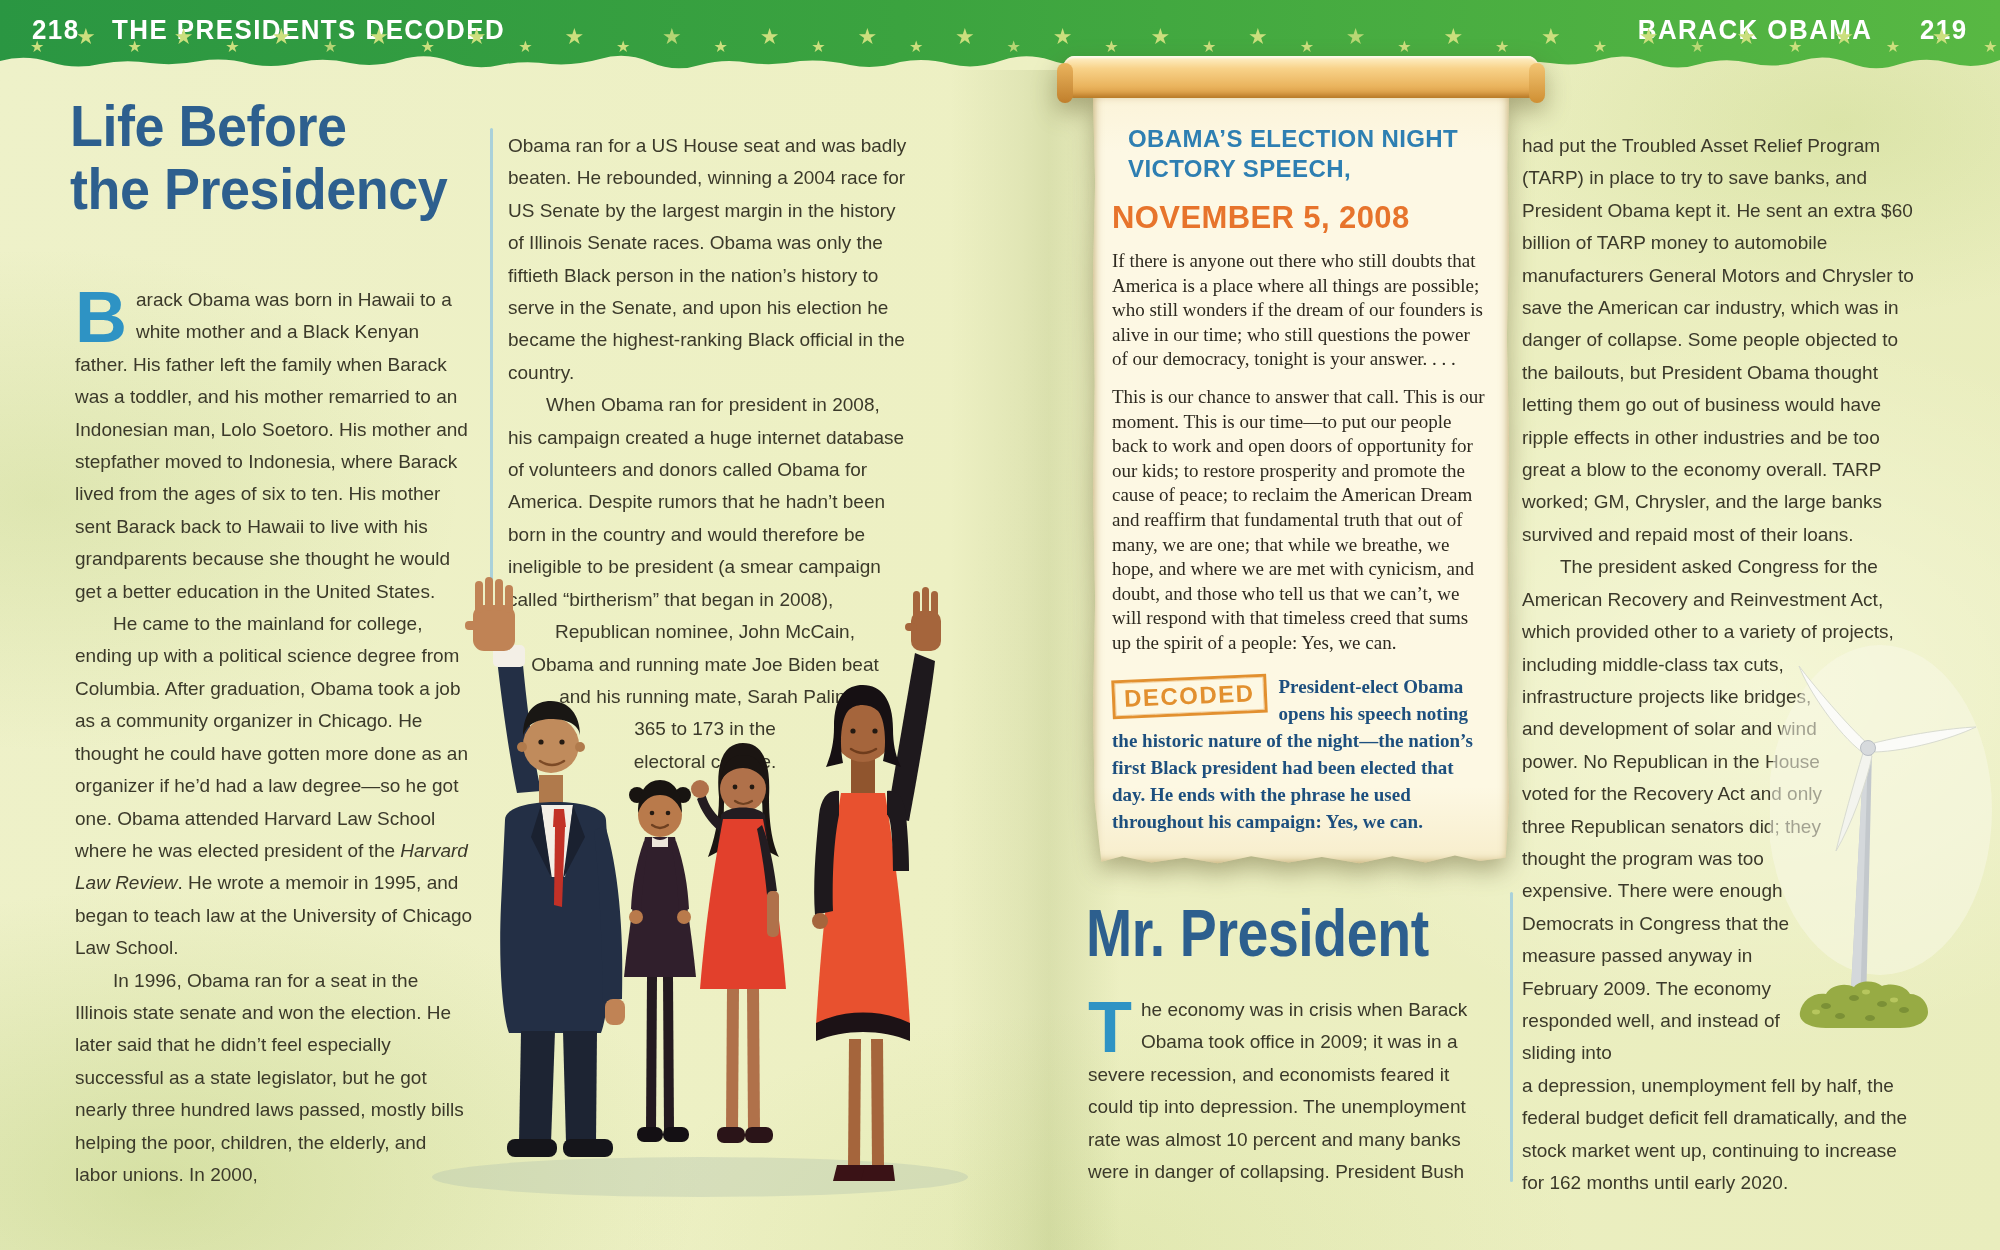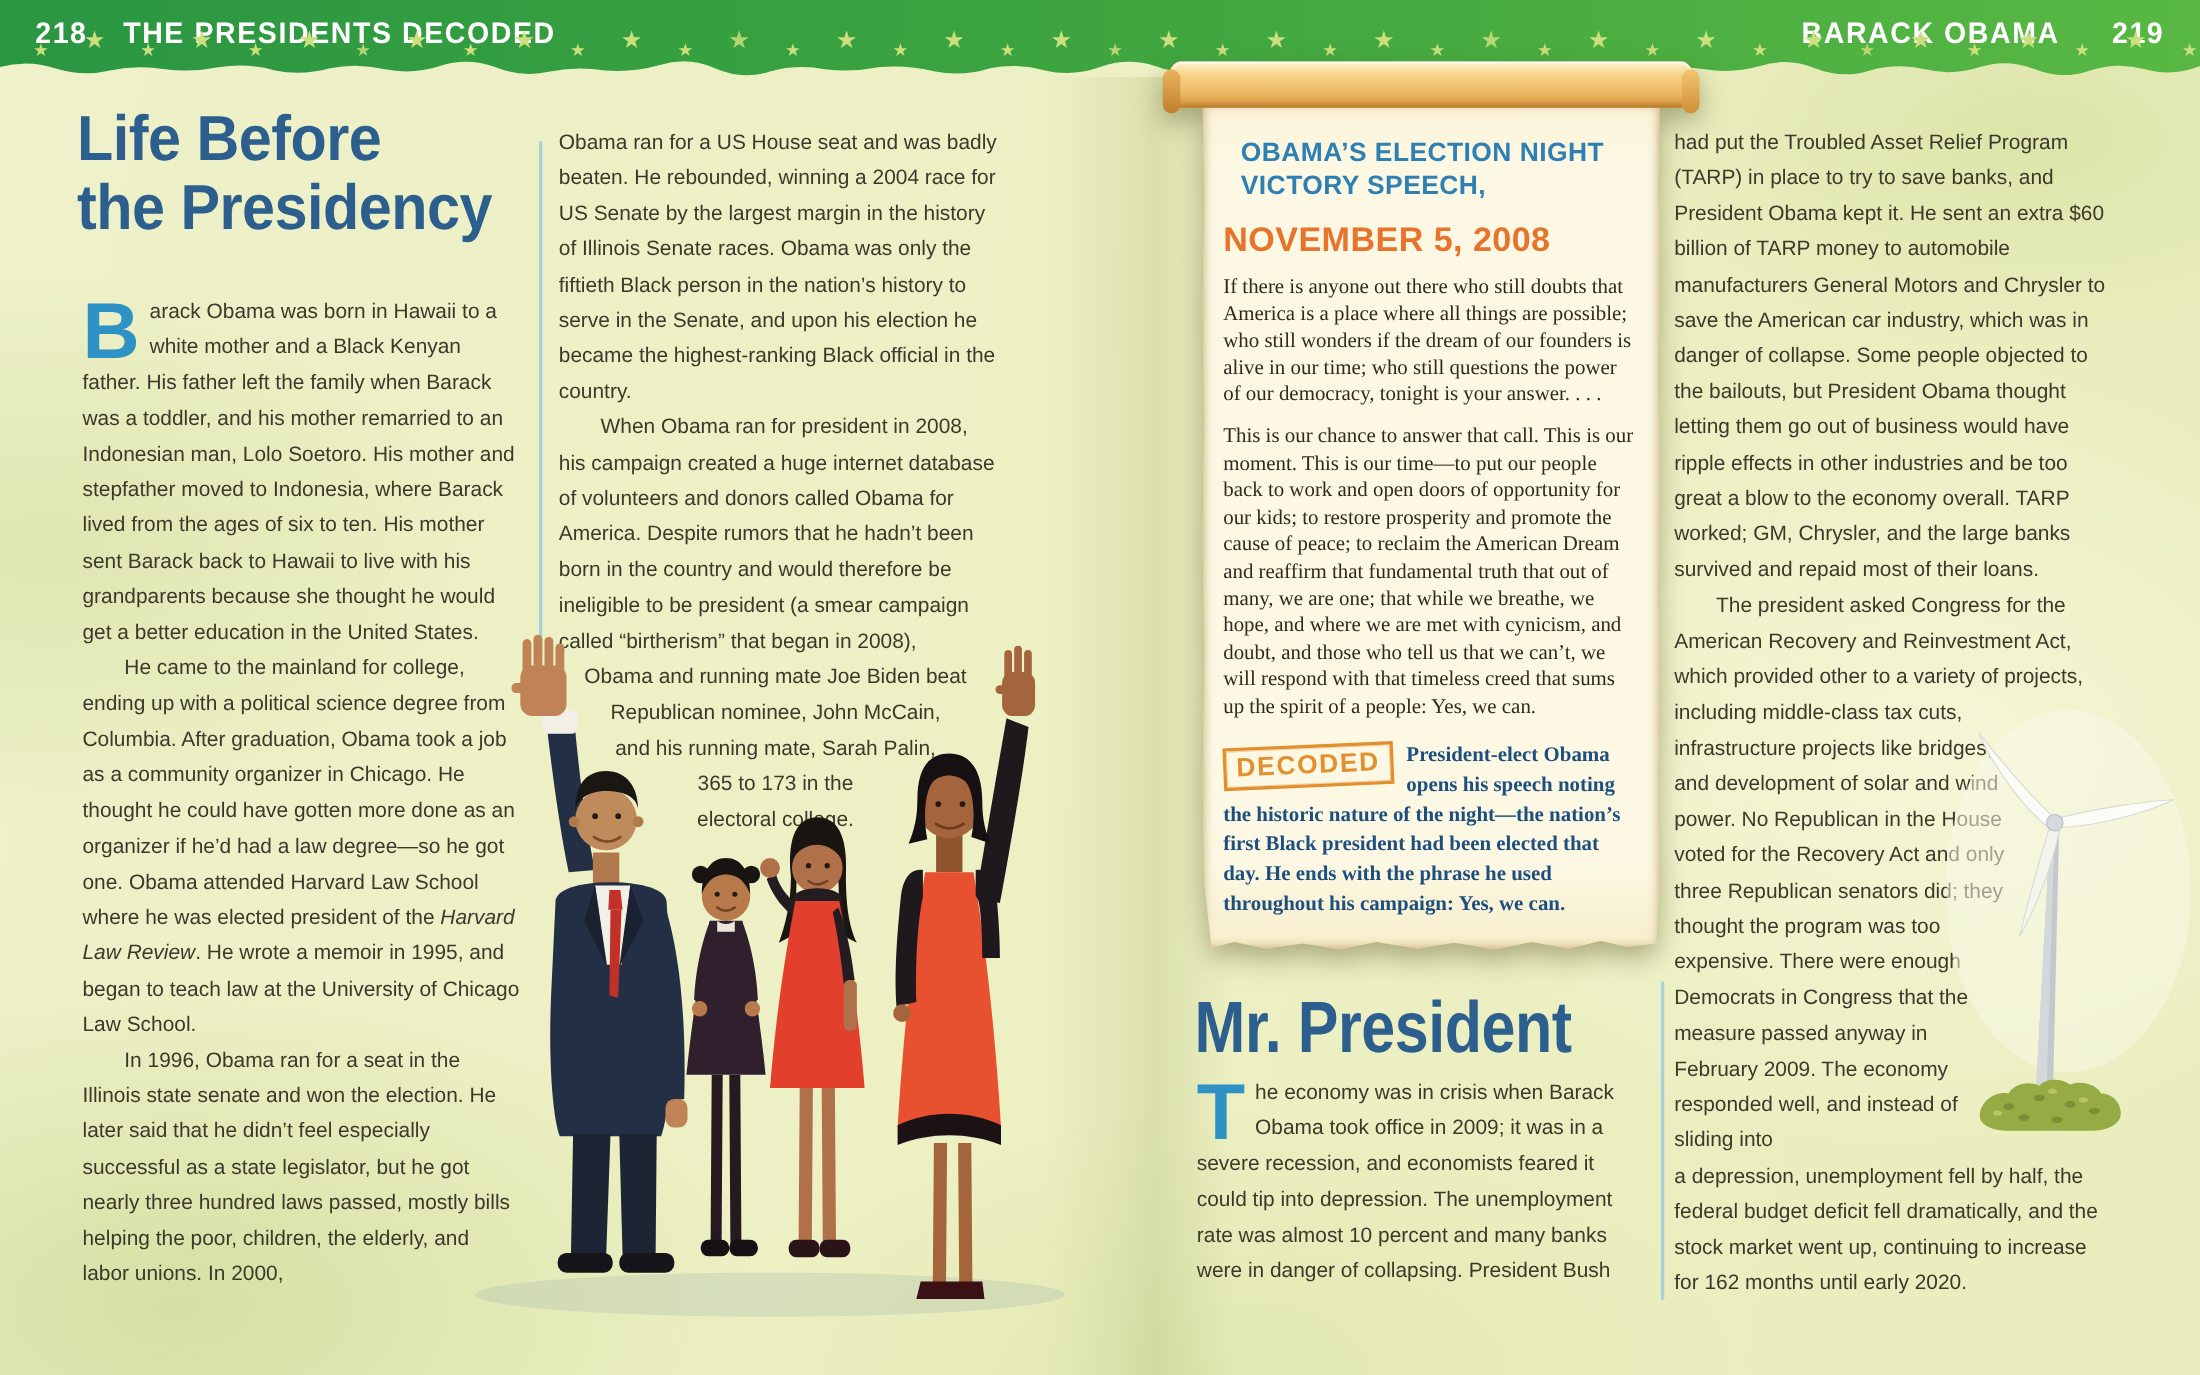--- a/index.html
+++ b/index.html
@@ -20,21 +20,21 @@
   #header-svg{position:absolute;top:0;left:0;}
   .hdr-left{position:absolute;top:15px;left:32px;display:flex;gap:30px;align-items:flex-start;}
   .hdr-right{position:absolute;top:15px;right:32px;display:flex;gap:46px;align-items:baseline;}
   .hdr-txt{color:#fff;font-weight:bold;font-size:27px;letter-spacing:1.5px;transform:scaleX(.96);transform-origin:left;}
   .hdr-right .hdr-txt{transform-origin:right;}
   .star-row{position:absolute;top:32px;left:0;width:2000px;display:flex;justify-content:space-around;padding:0 14px;pointer-events:none;}
   .star{color:#cbdf7d;font-size:16px;line-height:30px;}
   .star:nth-child(even){font-size:22px;transform:translateY(-10px);}
   .star:nth-child(7n){opacity:.85;}
   
-  .body-txt{font-size:19px;line-height:32.4px;color:#3b392a;}
+  .body-txt{font-size:19px;line-height:32.4px;color:#3b392a;margin-top:16px;}
   .para{margin:0;}
   .indent{text-indent:38px;}
   .dropcap{float:left;font-size:72px;line-height:56px;font-weight:bold;color:#2e93c4;margin:5px 9px 0 0;}
   .col-divider{position:absolute;width:3px;background:#9ecbdd;border-radius:2px;opacity:.85;}
   .sec-heading{position:absolute;font-weight:bold;color:#2d5f8e;letter-spacing:-.5px;transform:scaleX(.93);transform-origin:left top;}
   
   #lp-heading{left:70px;top:94px;font-size:58px;line-height:63px;}
   #lp-col1{left:75px;top:268px;width:398px;}
   #lp-col2{left:508px;top:114px;width:400px;}
   .italic{font-style:italic;}
@@ -154,22 +154,22 @@
     <p class="para indent"><span>He came to the mainland for college, ending up with a political science degree from Columbia. After graduation, Obama took a job as a community organizer in Chicago. He thought he could have gotten more done as an organizer if he’d had a law degree—so he got one. Obama attended Harvard Law School where he was elected president of the </span><span class="italic">Harvard Law Review</span><span>. He wrote a memoir in 1995, and began to teach law at the University of Chicago Law School.</span></p>
     <p class="para indent">In 1996, Obama ran for a seat in the Illinois state senate and won the election. He later said that he didn’t feel especially successful as a state legislator, but he got nearly three hundred laws passed, mostly bills helping the poor, children, the elderly, and labor unions. In 2000,</p>
   </div>
 
   <div id="lp-divider" class="col-divider"></div>
 
   <div id="lp-col2" class="abs body-txt">
     <p class="para">Obama ran for a US House seat and was badly beaten. He rebounded, winning a 2004 race for US Senate by the largest margin in the history of Illinois Senate races. Obama was only the fiftieth Black person in the nation’s history to serve in the Senate, and upon his election he became the highest-ranking Black official in the country.</p>
     <p class="para indent">When Obama ran for president in 2008, his campaign created a huge internet database of volunteers and donors called Obama for America. Despite rumors that he hadn’t been born in the country and would therefore be ineligible to be president (a smear campaign called “birtherism” that began in 2008),</p>
     <div class="wrap-block">
+      <div>Republican nominee, John McCain,</div>
       <div>Obama and running mate Joe Biden beat</div>
-      <div>Republican nominee, John McCain,</div>
       <div>and his running mate, Sarah Palin,</div>
       <div>365 to 173 in the</div>
       <div>electoral college.</div>
     </div>
   </div>
 
   <svg id="family-svg" class="abs" width="580" height="640" viewBox="0 0 580 640">
     <ellipse cx="295" cy="602" rx="268" ry="20" fill="#aebfae" opacity="0.35"></ellipse>
 
     <g>

